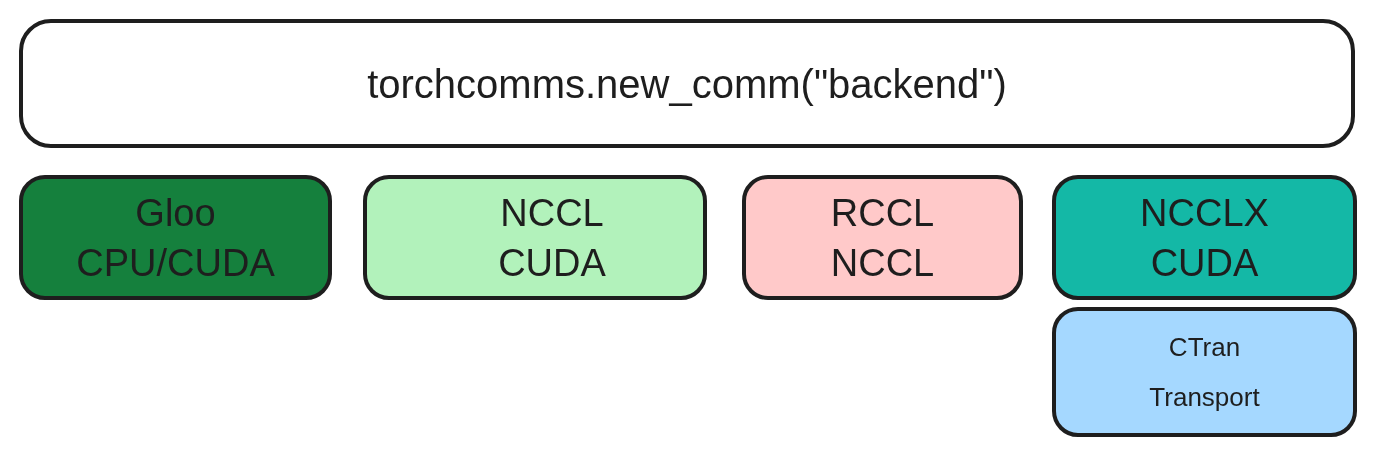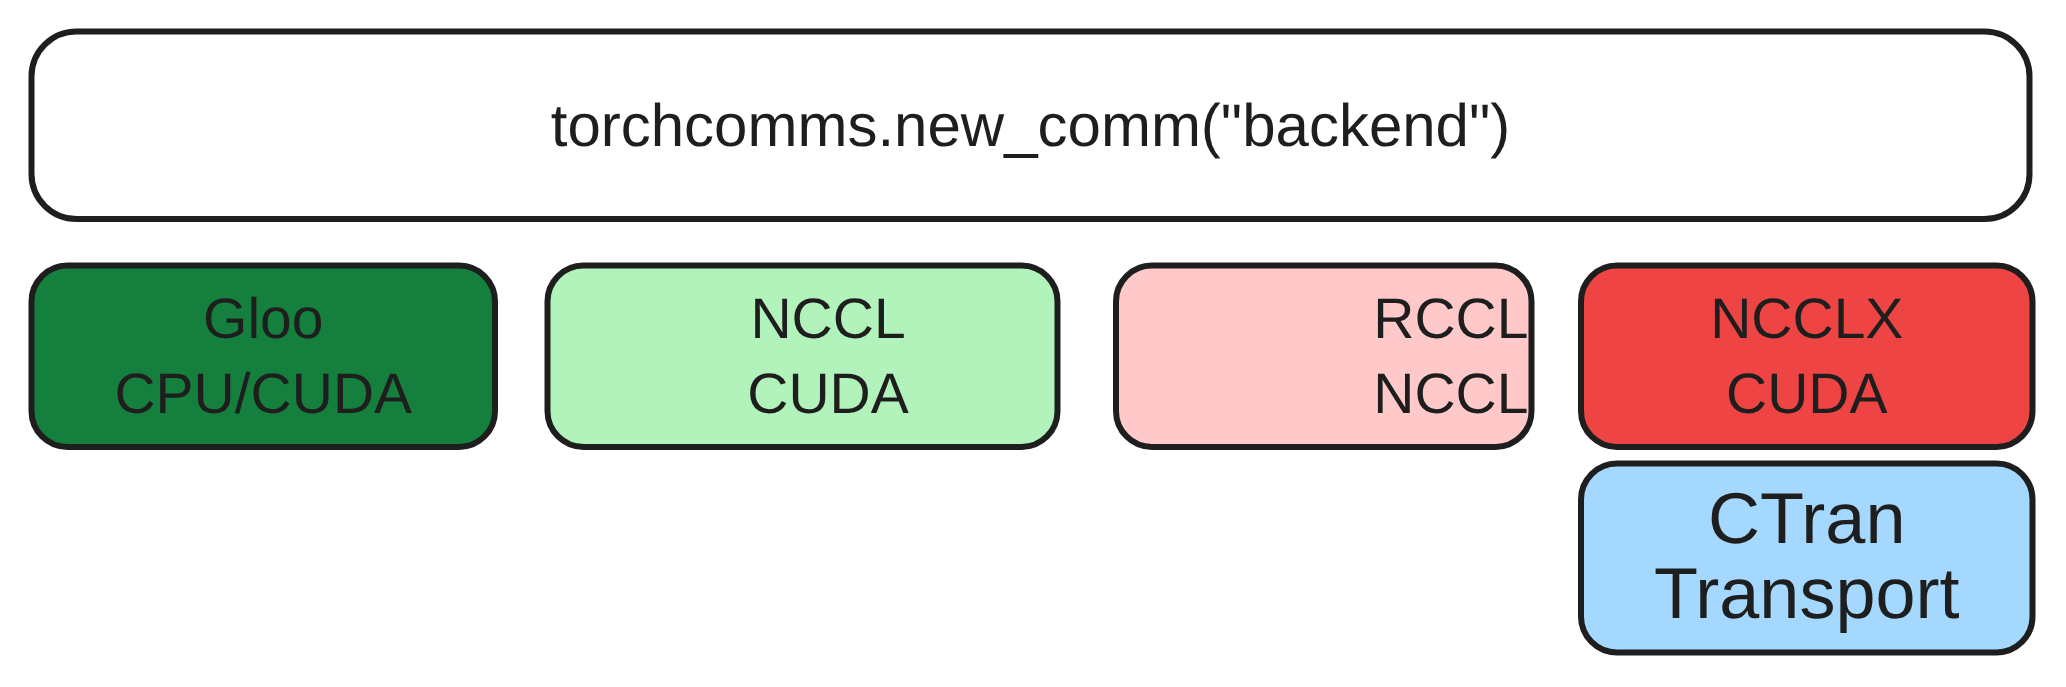--- a/index.html
+++ b/index.html
@@ -46,21 +46,21 @@
   .backend-gloo  { left: 19px;   width: 313px; }
   .backend-nccl  { left: 363px;  width: 344px; padding-left: 34px; }
   .backend-rccl  { left: 742px;  width: 281px; }
   .backend-ncclx { left: 1052px; width: 305px; }
   .transport-box {
     left: 1052px;
     top: 307px;
     width: 305px;
     height: 130px;
     border-radius: 26px;
-    font-size: 48px;
+    font-size: 26px;
     line-height: 50px;
   }
   .label-line {
     display: block;
   }
 </style>
 </head>
 <body>
 
 <div class="canvas">
@@ -72,26 +72,26 @@
   <div class="box backend-box backend-gloo" style="background-color: #15803d;">
     <span class="label-line">Gloo</span>
     <span class="label-line">CPU/CUDA</span>
   </div>
 
   <div class="box backend-box backend-nccl" style="background-color: rgb(178, 242, 187);">
     <span class="label-line">NCCL</span>
     <span class="label-line">CUDA</span>
   </div>
 
-  <div class="box backend-box backend-rccl" style="background-color: rgb(255, 201, 201); align-items: flex-end;">
+  <div class="box backend-box backend-rccl" style="background-color: rgb(255, 201, 201);">
     <span class="label-line">RCCL</span>
     <span class="label-line">NCCL</span>
   </div>
 
-  <div class="box backend-box backend-ncclx" style="background-color: #ef4444; border-radius: 26px;">
+  <div class="box backend-box backend-ncclx" style="background-color: #14b8a6; border-radius: 26px;">
     <span class="label-line">NCCLX</span>
     <span class="label-line">CUDA</span>
   </div>
 
   <div class="box transport-box" style="background-color: rgb(165, 216, 255);">
     <span class="label-line">CTran</span>
     <span class="label-line">Transport</span>
   </div>
 
 </div>

